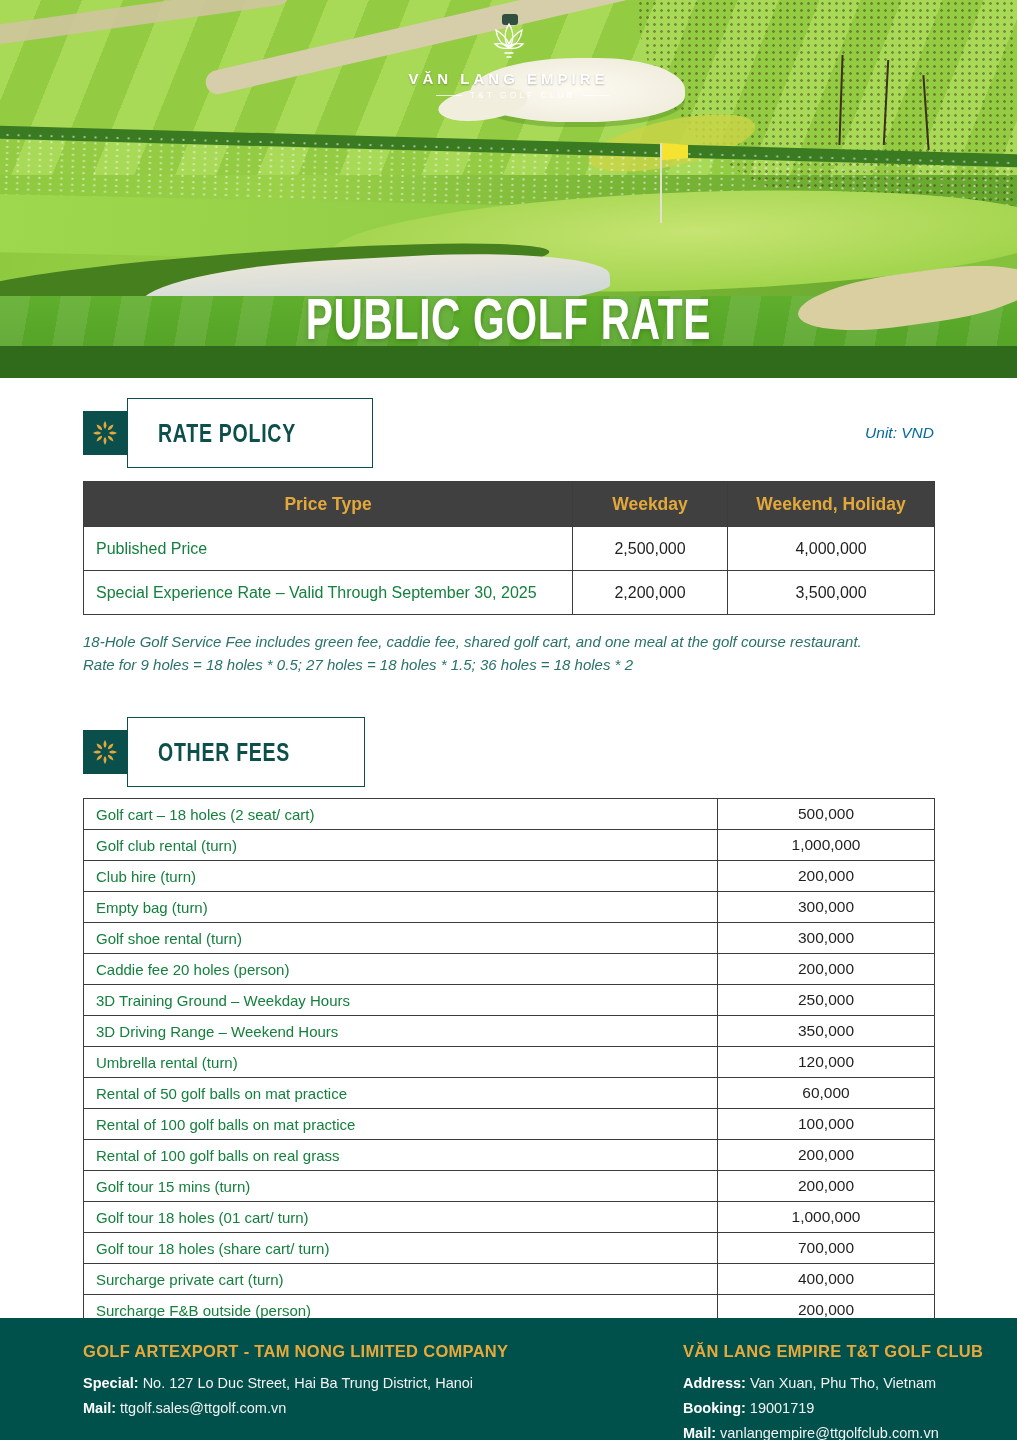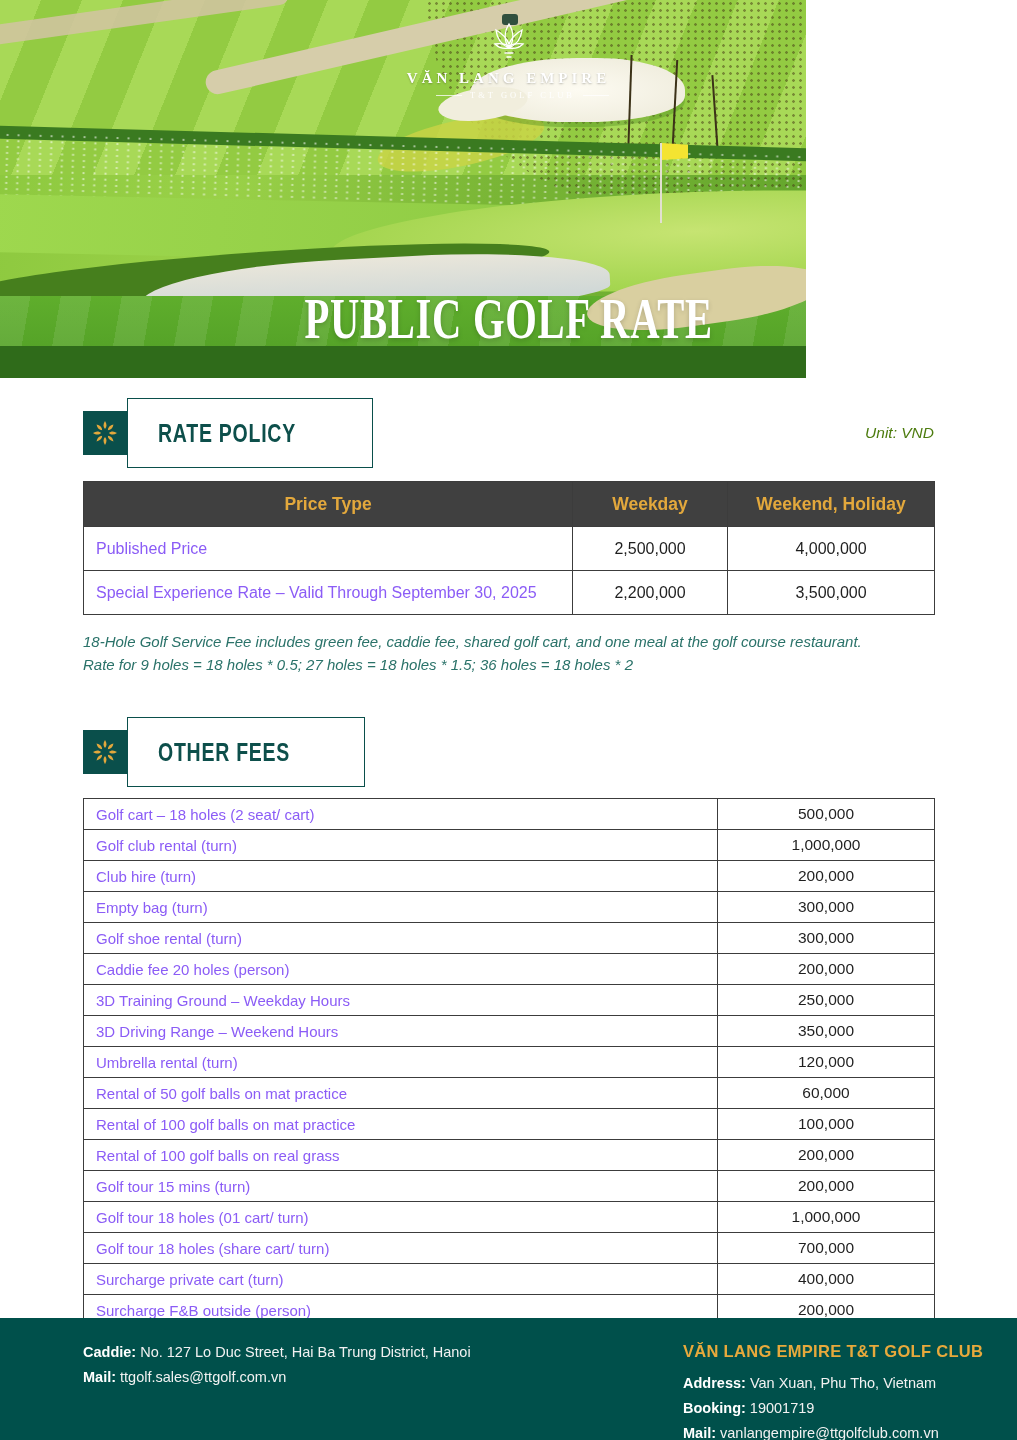--- a/index.html
+++ b/index.html
@@ -1,21 +1,21 @@
 <!DOCTYPE html>
 <html><head>
 <meta charset="utf-8">
 <style>
   html,body{margin:0;padding:0;background:#fff;}
   .page{width:1017px;height:1440px;position:relative;background:#fff;overflow:hidden;
         font-family:"Liberation Sans",sans-serif;}
 
   
-  .hero{position:relative;width:806px;height:378px;overflow:hidden;
-        background:linear-gradient(100deg,#8cc83e 0%,#9ad148 30%,#7ab636 60%,#63a52c 100%);font-family:Liberation Serif, serif;}
+  .hero{position:relative;width:1017px;height:378px;overflow:hidden;
+        background:linear-gradient(100deg,#8cc83e 0%,#9ad148 30%,#7ab636 60%,#63a52c 100%);}
   .hero>div{position:absolute;}
   .h-stripes{top:0;left:0;width:1017px;height:175px;
         background:repeating-linear-gradient(112deg,#a8d957 0 38px,#93cb42 38px 76px);}
   .h-path2{top:6px;left:-30px;width:320px;height:20px;background:#cfc49e;border-radius:10px;
         transform:rotate(-8deg);opacity:.9;}
   .h-rough{top:0;right:0;width:380px;height:218px;
         background:linear-gradient(120deg,#9a8f3a,#877834 45%,#6f6328 80%);
         background-image:radial-gradient(rgba(70,60,20,.5) 1px,transparent 1.6px);
         background-size:7px 7px;border-bottom-left-radius:70% 100%;}
   .h-bush{top:120px;right:260px;width:170px;height:46px;background:#c8d345;border-radius:50%;
@@ -71,29 +71,29 @@
 
   
   .content{padding:0 83px;}
   .section-head{display:flex;align-items:center;margin-top:20px;}
   .sq{width:44px;height:44px;background:#0a4f4b;display:flex;align-items:center;justify-content:center;flex:none;}
   .label-box{height:36px;border:1.5px solid #0a4f4b;background:#fff;display:flex;
         align-items:center;padding:16px 30px;}
   .label-box .condense{font-size:26px;font-weight:700;color:#0d4f4b;letter-spacing:1px;
         transform:scaleX(.75);transform-origin:left;}
   .rate-section{position:relative;}
-  .unit{position:absolute;right:0;top:26px;font-style:italic;font-size:15.5px;color:#4d7c0f;}
+  .unit{position:absolute;right:0;top:26px;font-style:italic;font-size:15.5px;color:#0369a1;}
 
   table{border-collapse:collapse;width:851px;table-layout:fixed;}
   table,td,th{border:1px solid #3c3c3c;}
   .rate-table{margin-top:13px;}
   .rate-table th{background:#404040;color:#e3a83c;font-weight:700;font-size:17.5px;
         height:42px;text-align:center;}
   .rate-table td{height:41px;font-size:16px;}
-  .c-label{color:#8b5cf6;padding:0 12px;text-align:left;}
+  .c-label{color:#15803d;padding:0 12px;text-align:left;}
   .c-num{color:#1f1f1f;text-align:center;font-size:16.5px;}
   .note{margin-top:16px;color:#2a7269;font-style:italic;font-size:15px;line-height:1.5;width:860px;}
   .fees-section .section-head{margin-top:41px;}
   .fees-table{margin-top:11px;}
   .fees-table td{height:28px;font-size:15px;}
   .fees-table .c-num{font-size:15.5px;margin-top:12px;}
 
   
   .footer{position:absolute;left:0;bottom:0;width:1017px;height:122px;background:#00504b;
         color:#f2f2f2;box-sizing:border-box;padding:24px 83px 0;display:flex;}
@@ -313,22 +313,23 @@
               <td class="c-num">500,000</td>
             </tr>
           </tbody>
       </table>
     </div>
 
   </div>
 
   <div class="footer">
     <div class="f-col left">
+      <p class="f-title">GOLF ARTEXPORT - TAM NONG LIMITED COMPANY</p>
       <div>
-          <p class="f-line"><strong>Caddie:</strong><span> No. 127 Lo Duc Street, Hai Ba Trung District, Hanoi</span></p>
+          <p class="f-line"><strong>Special:</strong><span> No. 127 Lo Duc Street, Hai Ba Trung District, Hanoi</span></p>
           <p class="f-line"><strong>Mail:</strong><span> ttgolf.sales@ttgolf.com.vn</span></p>
         </div>
     </div>
     <div class="f-col right">
       <p class="f-title">VĂN LANG EMPIRE T&amp;T GOLF CLUB</p>
       <div>
           <p class="f-line"><strong>Address:</strong><span> Van Xuan, Phu Tho, Vietnam</span></p>
           <p class="f-line"><strong>Booking:</strong><span> 19001719</span></p>
           <p class="f-line"><strong>Mail:</strong><span> vanlangempire@ttgolfclub.com.vn</span></p>
         </div>

